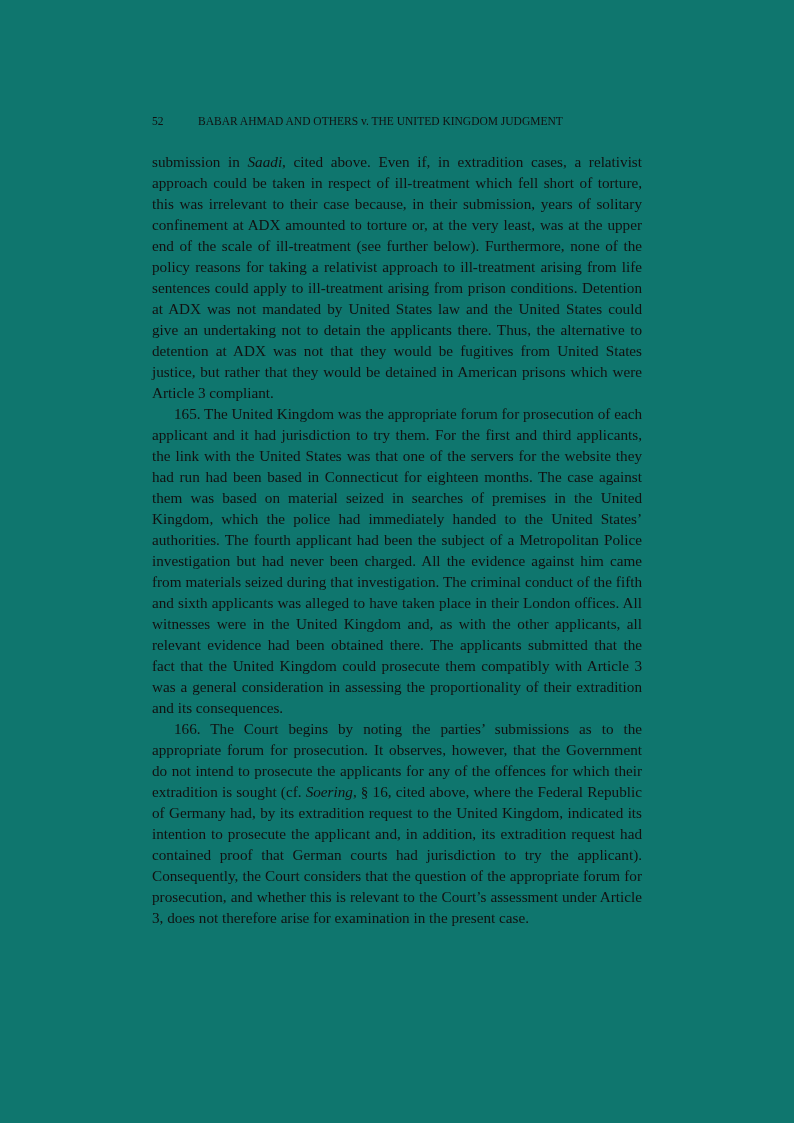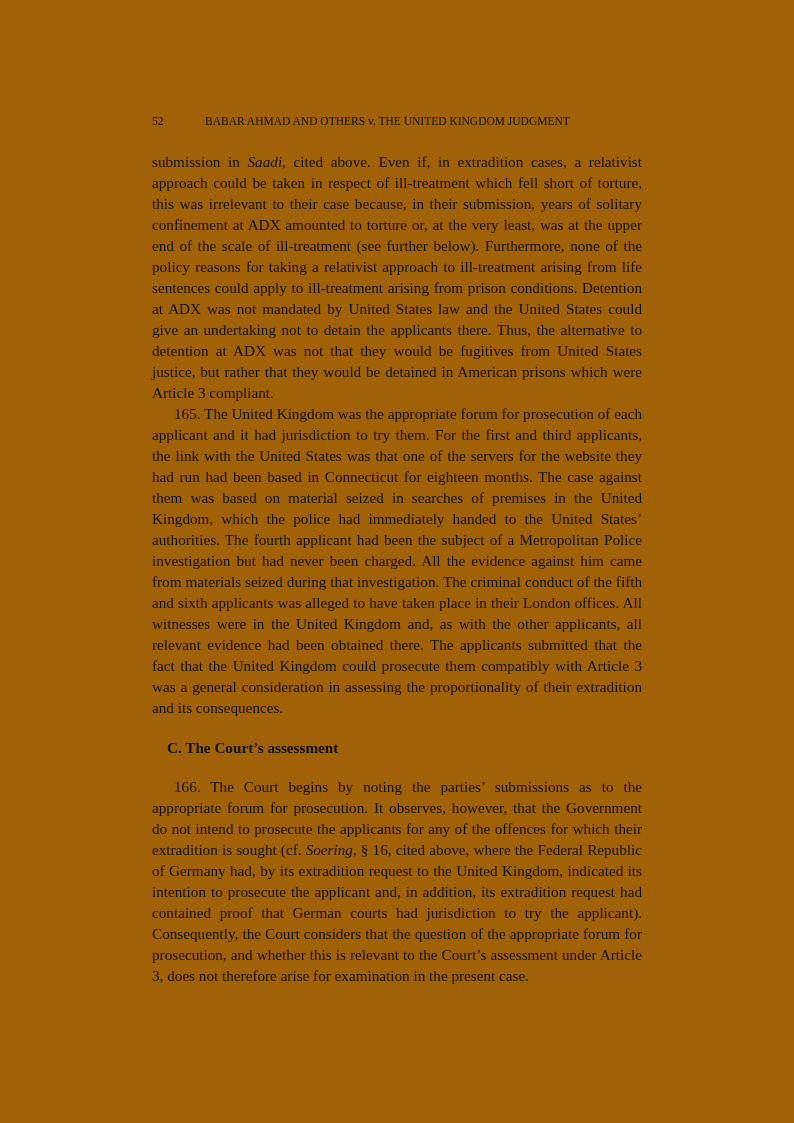--- a/index.html
+++ b/index.html
@@ -1,26 +1,26 @@
 <!DOCTYPE html>
 <html><head>
 <meta charset="utf-8">
 <style>
   html, body { margin: 0; padding: 0; background: #ffffff; }
   body { width: 794px; height: 1123px; position: relative; overflow: hidden; }
   .page {
-    position: absolute; left: 0; top: 0; width: 794px; height: 1123px; background: #a16207;
+    position: absolute; left: 0; top: 0; width: 794px; height: 1123px; background: #0f766e;
     font-family: "Liberation Serif", serif; color: #111;
   }
   .header {
     position: absolute; top: 114px; left: 152px; width: 490px;
     font-size: 11.5px; line-height: 14px; white-space: nowrap;
   }
   .header .pnum { position: absolute; left: 0; top: 0; }
-  .header .htitle { position: absolute; left: 53px; top: 0; letter-spacing: 0; }
+  .header .htitle { position: absolute; left: 46px; top: 0; letter-spacing: 0; }
   .body {
     position: absolute; top: 151px; left: 152px; width: 490px;
     font-size: 15.2px; line-height: 21px;
   }
   .body p { margin: 0; text-align: justify; }
   .body p.ind { text-indent: 22px; }
   .body em { font-style: italic; }
   .heading {
     margin: 19px 0 18px 15px !important; font-weight: bold; text-align: left !important;
   }
@@ -30,16 +30,15 @@
 
 <div class="page">
   <div class="header">
     <span class="pnum">52</span>
     <span class="htitle">BABAR AHMAD AND OTHERS v. THE UNITED KINGDOM JUDGMENT</span>
   </div>
 
   <div class="body">
     <p>submission in <em>Saadi</em>, cited above. Even if, in extradition cases, a relativist approach could be taken in respect of ill-treatment which fell short of torture, this was irrelevant to their case because, in their submission, years of solitary confinement at ADX amounted to torture or, at the very least, was at the upper end of the scale of ill-treatment (see further below). Furthermore, none of the policy reasons for taking a relativist approach to ill-treatment arising from life sentences could apply to ill-treatment arising from prison conditions. Detention at ADX was not mandated by United States law and the United States could give an undertaking not to detain the applicants there. Thus, the alternative to detention at ADX was not that they would be fugitives from United States justice, but rather that they would be detained in American prisons which were Article 3 compliant.</p>
     <p class="ind">165.  The United Kingdom was the appropriate forum for prosecution of each applicant and it had jurisdiction to try them. For the first and third applicants, the link with the United States was that one of the servers for the website they had run had been based in Connecticut for eighteen months. The case against them was based on material seized in searches of premises in the United Kingdom, which the police had immediately handed to the United States’ authorities. The fourth applicant had been the subject of a Metropolitan Police investigation but had never been charged. All the evidence against him came from materials seized during that investigation. The criminal conduct of the fifth and sixth applicants was alleged to have taken place in their London offices. All witnesses were in the United Kingdom and, as with the other applicants, all relevant evidence had been obtained there. The applicants submitted that the fact that the United Kingdom could prosecute them compatibly with Article 3 was a general consideration in assessing the proportionality of their extradition and its consequences.</p>
-    <p class="heading">C.  The Court’s assessment</p>
     <p class="ind">166. The Court begins by noting the parties’ submissions as to the appropriate forum for prosecution. It observes, however, that the Government do not intend to prosecute the applicants for any of the offences for which their extradition is sought (cf. <em>Soering</em>, § 16, cited above, where the Federal Republic of Germany had, by its extradition request to the United Kingdom, indicated its intention to prosecute the applicant and, in addition, its extradition request had contained proof that German courts had jurisdiction to try the applicant). Consequently, the Court considers that the question of the appropriate forum for prosecution, and whether this is relevant to the Court’s assessment under Article 3, does not therefore arise for examination in the present case.</p>
   </div>
 </div>
 
 </body></html>

